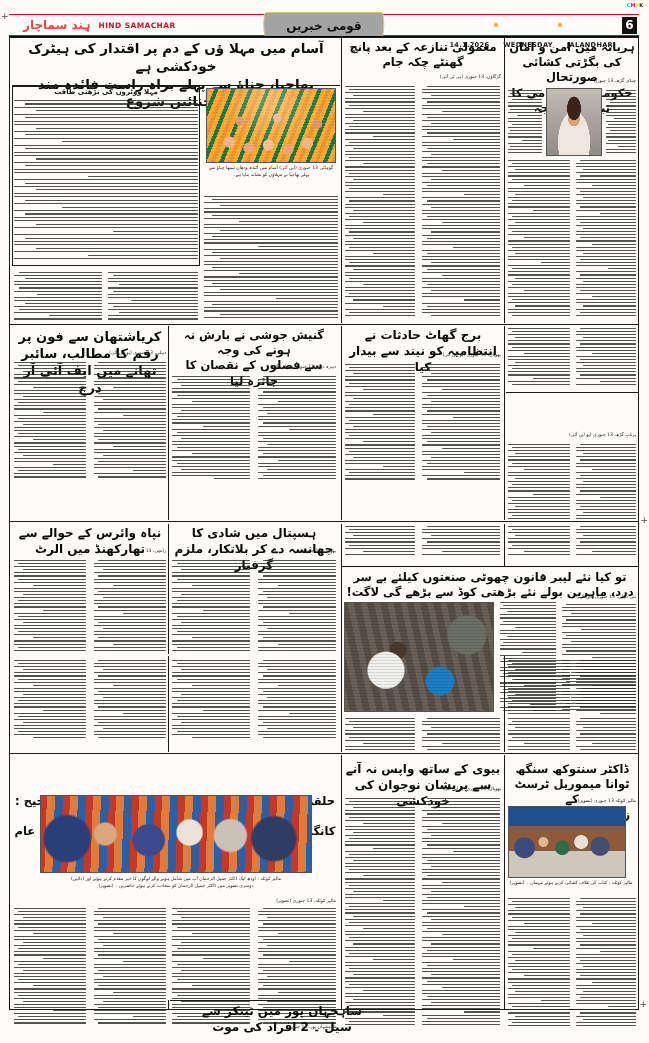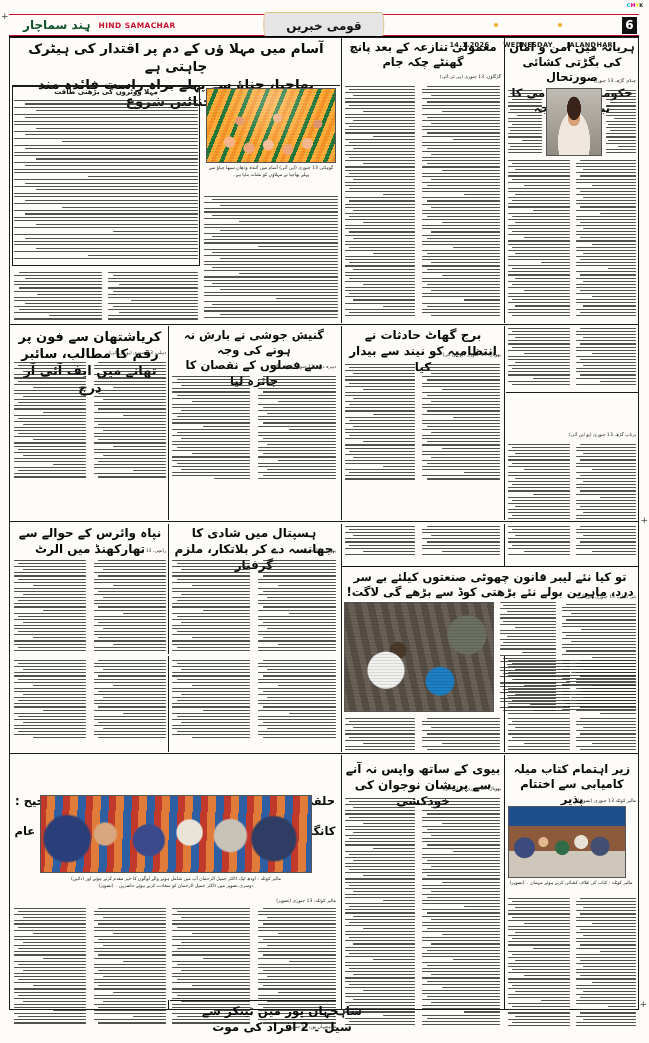--- a/index.html
+++ b/index.html
@@ -17,31 +17,31 @@
   .crop-mr{right:1px;top:516px}
   .crop-br{right:2px;bottom:34px}
 
   
   .masthead{
     position:absolute;left:9px;top:14px;width:630px;height:20px;
     border-top:1.6px solid #c8102e;border-bottom:1.6px solid #c8102e;
     display:flex;align-items:center;
   }
   .logo-ur{
-    color:#14532d;font-size:12px;font-weight:bold;
+    color:#ef4444;font-size:12px;font-weight:bold;
     font-family:"DejaVu Sans",sans-serif;direction:rtl;
     margin-left:14px;letter-spacing:-0.5px;
   }
   .logo-en{
     color:#c8102e;font-size:7.5px;font-weight:bold;letter-spacing:0.4px;
     margin-left:8px;
   }
   .mh-center{
     position:absolute;left:50%;top:-3px;transform:translateX(-50%);
-    background:#e5e5e5;border:0.6px solid #e0c389;
+    background:#a3a3a3;border:0.6px solid #e0c389;
     padding:2px 22px;border-radius:3px/60%;
   }
   .mh-center span{font-size:12px;font-weight:bold;color:#111;direction:rtl;}
   .mh-right{margin-left:auto;display:flex;align-items:center;gap:5px;padding-right:2px;}
   .mh-right .txt{font-size:6.6px;color:#111;letter-spacing:0.3px;font-weight:bold;margin-top:40px;}
   .dot{width:4px;height:4px;border-radius:50%;background:#f5a623;display:inline-block;}
   .pageno{
     background:#111;color:#fff;width:15px;height:17px;
     display:flex;align-items:center;justify-content:center;
     font-size:12px;font-weight:bold;margin-left:4px;
@@ -175,21 +175,21 @@
       <span class="dot"></span>
       <span class="txt">JALANDHAR</span>
       <span class="pageno">6</span>
     </div>
   </div>
   <div class="mh-rule"></div>
 
   <div class="boxr" style="left:9px;top:37px;width:630px;height:973px;"></div>
 
   <div class="blk hl sz1" style="left:16px;top:40px;width:320px;">
-    <div>آسام میں مہلا ؤں کے دم پر اقتدار کی ہیٹرک چاہتی ہے</div>
+    <div>آسام میں مہلا ؤں کے دم پر اقتدار کی ہیٹرک خودکشی ہے</div>
     <div>بھاجپا، چناؤ سے پہلے براہ راست فائدہ مند یوجنائیں شروع</div>
   </div>
   <div class="hr" style="left:12px;top:85px;width:328px;"></div>
 
   <div class="blk sub" style="left:14px;top:88px;width:184px;">مہلا ووٹروں کی بڑھتی طاقت</div>
   <div class="blk body" style="left:14px;top:100px;width:184px;height:162px;">
     <i class="s1"></i>
       <i class="s2"></i>
       <i class="s1"></i>
       <i class="s3"></i>
@@ -1838,20 +1838,21 @@
       <i class="s1"></i>
       <i class="s1"></i>
       <i class="s6"></i>
       <i class="s1"></i>
       <i class="s2"></i>
     <i class="s1"></i>
       <i class="s1"></i>
   </div>
 
   <div class="blk hl sz2" style="left:508px;top:762px;width:128px;">
+    <div>ڈاکٹر سنتوکھ سنگھ ٹوانا میموریل ٹرسٹ کے</div>
     <div>زیر اہتمام کتاب میلہ کامیابی سے اختتام پذیر</div>
   </div>
   <div class="blk cap" style="left:560px;top:798px;width:76px;text-align:right;">مالیر کوٹلہ 13 جنوری (تصویر)</div>
   <div class="photo" style="left:508px;top:806px;width:118px;height:72px;">
     <div class="ph-inner groupB"></div>
       <div class="edge"></div>
   </div>
   <div class="blk cap" style="left:506px;top:880px;width:130px;">مالیر کوٹلہ : کتاب کی غلاف کشائی کرتے ہوئے مہمان ۔ (تصویر)</div>
   <div class="blk body dense" style="left:508px;top:898px;width:62px;height:128px;">
     <i class="s1"></i>

